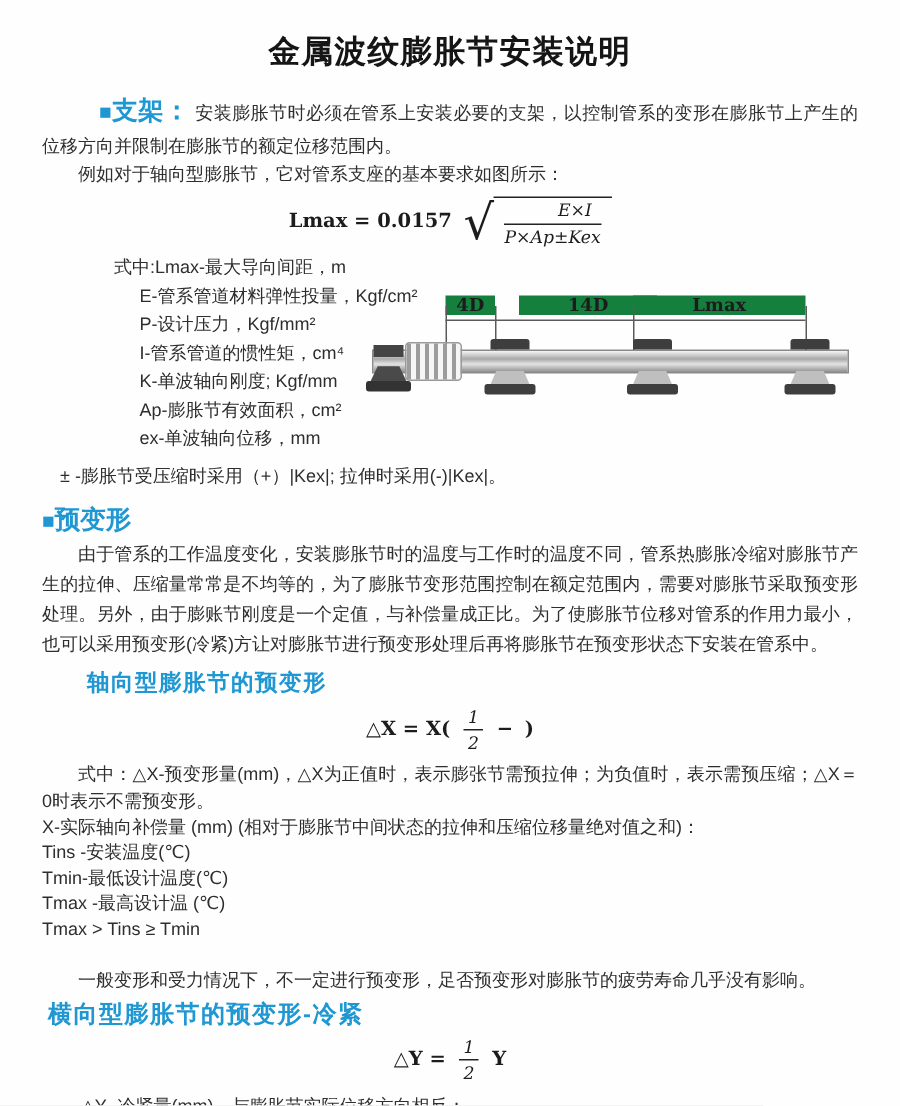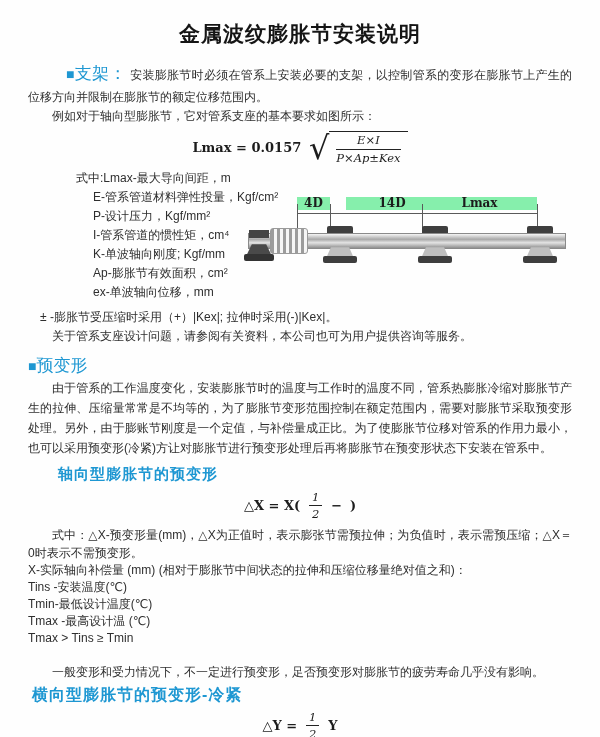--- a/index.html
+++ b/index.html
@@ -7,52 +7,52 @@
   .page{
     width:600px;height:737px;background:#fefefe;box-sizing:border-box;
     padding:12px 28px 4px;position:relative;overflow:hidden;
     font-family:"Liberation Sans","DejaVu Sans",sans-serif;
     font-size:12px;color:#2e2e2e;margin:0 auto;
   }
   .title{font-size:21px;font-weight:bold;text-align:center;margin:8px 0 12px;color:#151515;letter-spacing:1px;}
   .para{margin:0;line-height:1.62;text-align:justify;}
   .indent{text-indent:2em;}
   .lead-indent{text-indent:38px;}
-  .sec-label{color:var(--accent);font-size:17px;font-weight:normal;}
+  .sec-label{color:var(--accent);font-size:17px;font-weight:bold;}
   .sec-label .marker{font-size:14px;letter-spacing:0;}
   .sec-head{margin:8px 0 2px;}
   .sub-head{color:var(--accent);font-size:15px;font-weight:bold;letter-spacing:1px;}
   .axial-head{margin:6px 0 2px 30px;}
   .lateral-head{margin:4px 0 2px 4px;font-size:16px;}
   
   .formula{text-align:center;font-family:"DejaVu Serif","Liberation Serif",serif;color:#1c1c1c;}
   .f1{margin:5px 0 4px;}
   .f-lhs{font-weight:bold;font-size:13px;vertical-align:middle;}
   .sqrt-glyph{font-size:32px;line-height:1;vertical-align:middle;margin:0 -4px 0 4px;font-weight:normal;}
-  .sqrt-frac{display:inline-block;vertical-align:middle;border-top:1.5px solid #222;padding:1px 7px 0;text-align:center;font-style:italic;font-size:11.5px;line-height:1.25;}
+  .sqrt-frac{display:inline-block;vertical-align:middle;border-top:1.5px solid #222;padding:1px 7px 0;text-align:right;font-style:italic;font-size:11.5px;line-height:1.25;}
   .sqrt-frac .num{display:block;border-bottom:1px solid #222;padding:0 6px 1px;}
   .sqrt-frac .den{display:block;padding-top:1px;}
   .f2{margin:6px 0 4px;}
   .f3{margin:4px 0 2px;}
   .frac{display:inline-block;vertical-align:middle;text-align:center;font-style:italic;font-size:11.5px;line-height:1.25;margin:0 3px;}
   .frac .top{display:block;border-bottom:1px solid #222;padding:0 3px 1px;}
   .frac .bot{display:block;padding-top:1px;}
   .f-op{font-weight:bold;font-size:13px;vertical-align:middle;margin:0 2px;}
   
   .twocol{position:relative;margin-top:4px;min-height:138px;}
   .defs{margin-left:12px;line-height:19px;width:225px;}
   .def{padding-left:17px;white-space:nowrap;margin-left:36px;}
   .def.first{padding-left:0;}
   .pm-line{margin:1px 0 0 12px;line-height:19px;}
   .consult{line-height:19px;}
   
   .diagram{position:absolute;left:220px;top:28px;width:330px;height:96px;}
   .dim-line{position:absolute;left:49px;top:16px;width:240px;height:1px;background:#5a5a5a;}
   .dim-tick{position:absolute;top:7px;width:1px;height:30px;background:#5a5a5a;}
-  .dim-label{position:absolute;top:0;text-align:center;font-family:"DejaVu Serif","Liberation Serif",serif;font-weight:bold;font-size:12px;color:#1c1c1c;line-height:13px;background:#86efac;}
+  .dim-label{position:absolute;top:0;text-align:center;font-family:"DejaVu Serif","Liberation Serif",serif;font-weight:bold;font-size:12px;color:#1c1c1c;line-height:13px;background:#15803d;}
   .pipe{position:absolute;left:0;top:36px;width:316px;height:14px;border:1px solid #8a8a8a;
         background:linear-gradient(#f5f5f5,#a9a9a9 38%,#e3e3e3 62%,#8f8f8f);}
   .bellows{position:absolute;left:22px;top:31px;width:36px;height:24px;border:1px solid #9a9a9a;border-radius:3px;
         background:repeating-linear-gradient(90deg,#9c9c9c 0 3px,#f6f6f6 3px 6px);}
   .stand{position:absolute;width:34px;height:46px;top:29px;}
   .stand .cap{width:26px;height:7px;margin:0 auto;background:#3e3e3e;border-radius:2px 2px 0 0;}
   .stand .saddle{position:absolute;top:21px;left:4px;width:26px;height:9px;background:#bfbfbf;
         clip-path:polygon(15% 0,85% 0,100% 100%,0 100%);}
   .stand .foot{position:absolute;top:30px;left:0;width:34px;height:7px;background:#3e3e3e;border-radius:2px;}
   .anchor{position:absolute;left:-4px;top:33px;width:30px;height:40px;}
@@ -129,21 +129,20 @@
       </div>
       <div class="stand" style="left:275px;">
         <div class="cap"></div>
         <div class="saddle"></div>
         <div class="foot"></div>
       </div>
     </div>
   </div>
 
   <p class="para pm-line">± -膨胀节受压缩时采用（+）|Kex|; 拉伸时采用(-)|Kex|。</p>
-  <p class="para indent consult">关于管系支座设计问题，请参阅有关资料，本公司也可为用户提供咨询等服务。</p>
 
   <div class="sec-head">
     <span class="sec-label"><span class="marker">■</span><span>预变形</span></span>
   </div>
   <p class="para indent" style="line-height:1.66;">由于管系的工作温度变化，安装膨胀节时的温度与工作时的温度不同，管系热膨胀冷缩对膨胀节产生的拉伸、压缩量常常是不均等的，为了膨胀节变形范围控制在额定范围内，需要对膨胀节采取预变形处理。另外，由于膨账节刚度是一个定值，与补偿量成正比。为了使膨胀节位移对管系的作用力最小，也可以采用预变形(冷紧)方让对膨胀节进行预变形处理后再将膨胀节在预变形状态下安装在管系中。</p>
 
   <div class="sub-head axial-head">轴向型膨胀节的预变形</div>
 
   <div class="formula f2">
     <span class="f-op">△X = X(</span>

